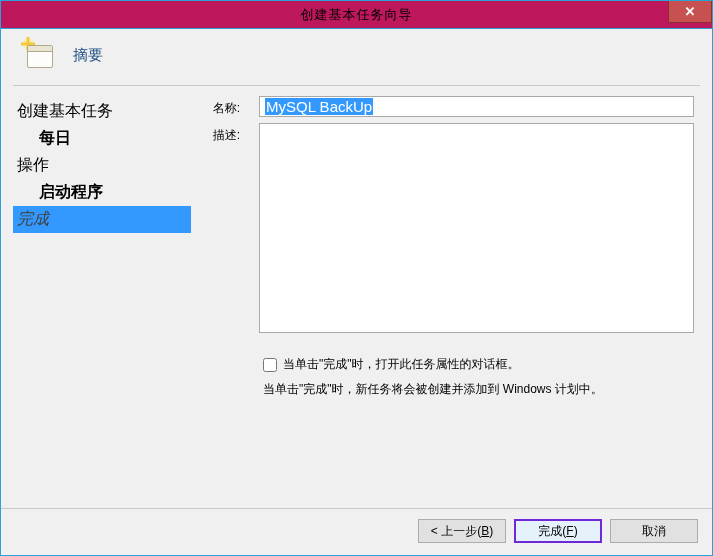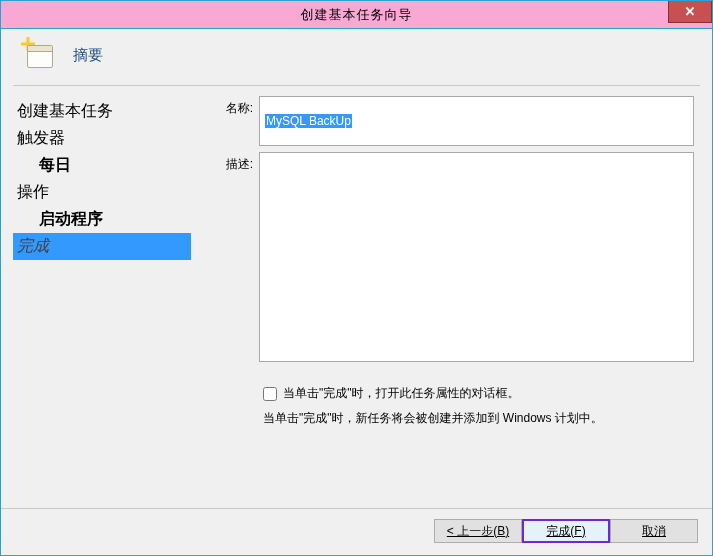--- a/index.html
+++ b/index.html
@@ -17,21 +17,21 @@
     height: 556px;
     border: 1px solid #2aa2d6;
     background: #f0f0f0;
     display: flex;
     flex-direction: column;
     position: relative;
   }
   
   .titlebar {
     height: 28px;
-    background: #f9a8d4;
+    background: #be185d;
     display: flex;
     align-items: center;
     position: relative;
     color: #000;
     border-bottom: 1px solid #2aa2d6;
   }
   .titlebar .title {
     flex: 1;
     text-align: center;
     font-size: 13px;
@@ -140,32 +140,32 @@
     flex-direction: column;
   }
   .row {
     display: flex;
     align-items: flex-start;
     margin-bottom: 6px;
   }
   .row .label {
     width: 54px;
     text-align: right;
-    padding-right: 6px;
+    padding-right: 19px;
     padding-top: 4px;
     color: #000;
   }
   .row .value {
     flex: 1;
   }
   .input-look {
     background: #fff;
     border: 1px solid #a9a9a9;
-    padding: 17px 5px;
-    font-size: 12px;
+    padding: 1px 5px;
+    font-size: 15px;
     width: 100%;
     color: #000;
     font-family: inherit;
   }
   .input-look.name .sel {
     background: #3399ff;
     color: #fff;
     padding: 0 1px;
   }
   .input-look.desc {
@@ -186,22 +186,21 @@
   .hint-row {
     margin: 4px 0 0 58px;
     color: #000;
   }
   
   .footer {
     border-top: 1px solid #c9c9c9;
     padding: 10px 14px 12px 0;
     display: flex;
     justify-content: flex-end;
-    gap: 0;
-    text-decoration: underline;
+    gap: 8px;
   }
   .btn {
     min-width: 88px;
     height: 24px;
     background: #e1e1e1;
     border: 1px solid #adadad;
     font-size: 12px;
     display: flex;
     align-items: center;
     justify-content: center;
@@ -234,21 +233,20 @@
       <div class="clock"></div>
     </div>
     <div class="header-title">摘要</div>
   </div>
   <div class="hr"></div>
 
   <div class="body">
 
     <div class="nav">
       <div class="nav-item">创建基本任务</div>
-      <div class="nav-item">触发器</div>
       <div class="nav-item indent">每日</div>
       <div class="nav-item">操作</div>
       <div class="nav-item indent">启动程序</div>
       <div class="nav-item selected">完成</div>
     </div>
 
     <div class="form">
 
       <div class="row">
         <div class="label">名称:</div>

